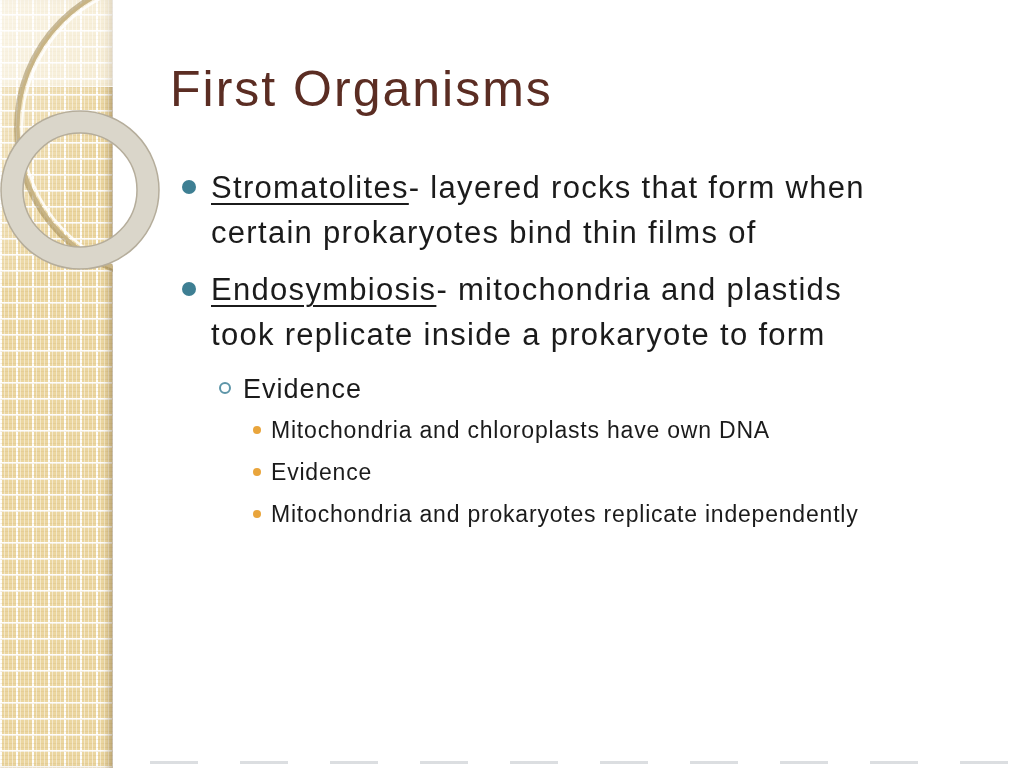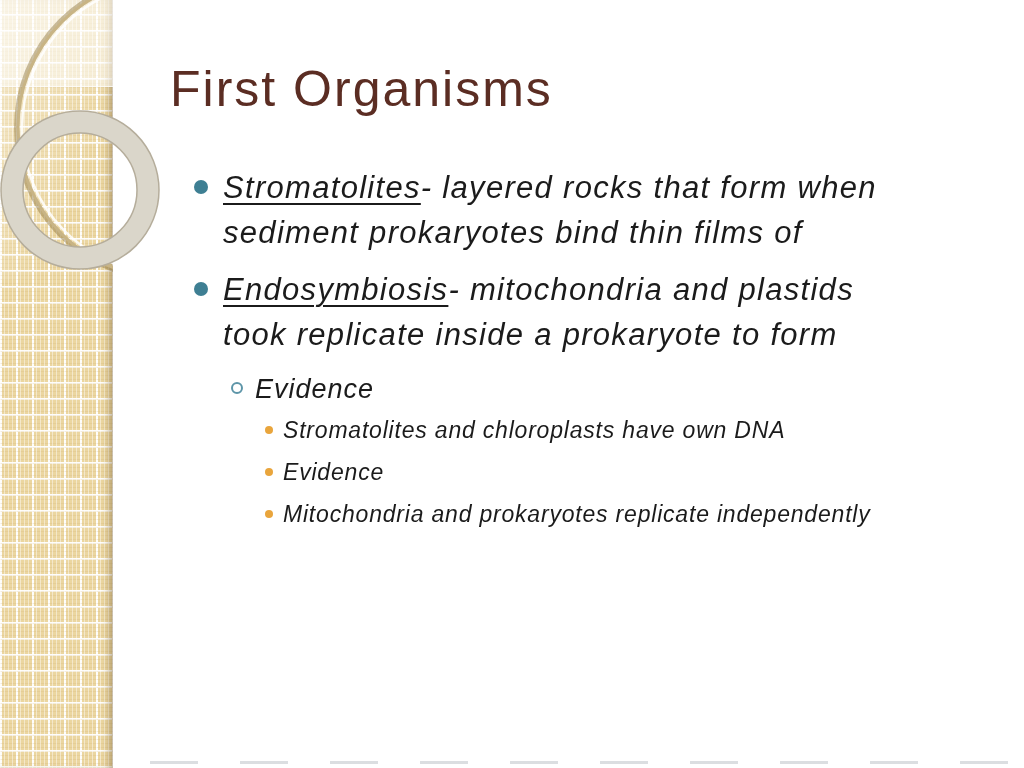--- a/index.html
+++ b/index.html
@@ -60,23 +60,22 @@
     left: 0; top: 60px;
     margin: 0;
     font-size: 50px;
     font-weight: 400;
     letter-spacing: 2px;
     color: var(--title_color, #5b2d23);
     white-space: nowrap;
   }
   .bullets {
     position: absolute;
-    left: 12px; top: 165px;
+    left: 0; top: 165px;
     width: 840px;
-    font-style: italic;
   }
   .line { white-space: nowrap; }
 
   
   .li1 {
     position: relative;
     padding-left: 41px;
     font-size: 31px;
     line-height: 45px;
     letter-spacing: 1.3px;
@@ -167,37 +166,37 @@
 
   <div class="content">
 
     <h1 class="title">First Organisms</h1>
 
     <div class="bullets">
 
       <div class="li1">
         <span class="dot1"></span>
         <div class="line"><span class="term">Stromatolites</span><span>- layered rocks that form when</span></div>
-        <div class="line">sediment prokaryotes bind thin films of</div>
+        <div class="line">certain prokaryotes bind thin films of</div>
       </div>
 
       <div class="li1">
         <span class="dot1"></span>
         <div class="line"><span class="term">Endosymbiosis</span><span>- mitochondria and plastids</span></div>
         <div class="line">took replicate inside a prokaryote to form</div>
       </div>
 
       <div class="li2">
         <span class="ring2"></span>
         <div class="line">Evidence</div>
       </div>
 
       <div class="li3">
         <span class="dot3"></span>
-        <div class="line">Stromatolites and chloroplasts have own DNA</div>
+        <div class="line">Mitochondria and chloroplasts have own DNA</div>
       </div>
       <div class="li3">
         <span class="dot3"></span>
         <div class="line">Evidence</div>
       </div>
       <div class="li3">
         <span class="dot3"></span>
         <div class="line">Mitochondria and prokaryotes replicate independently</div>
       </div>
 

